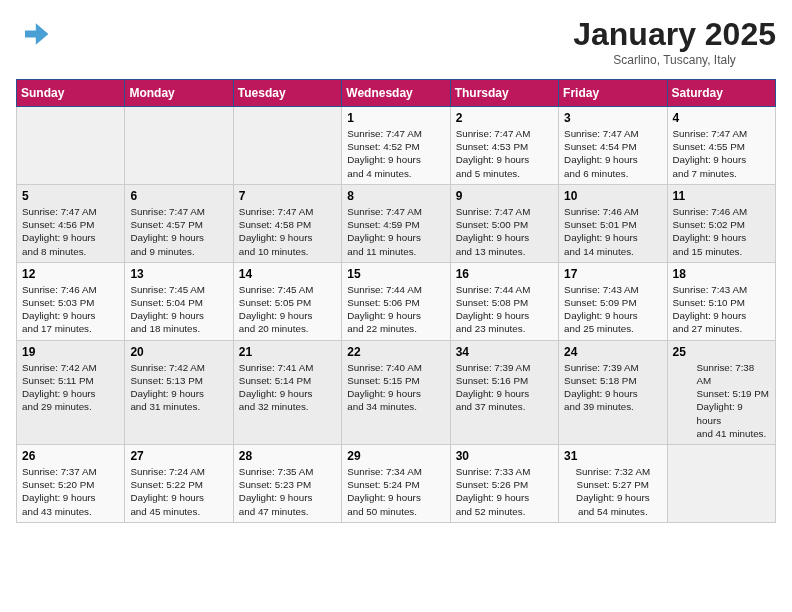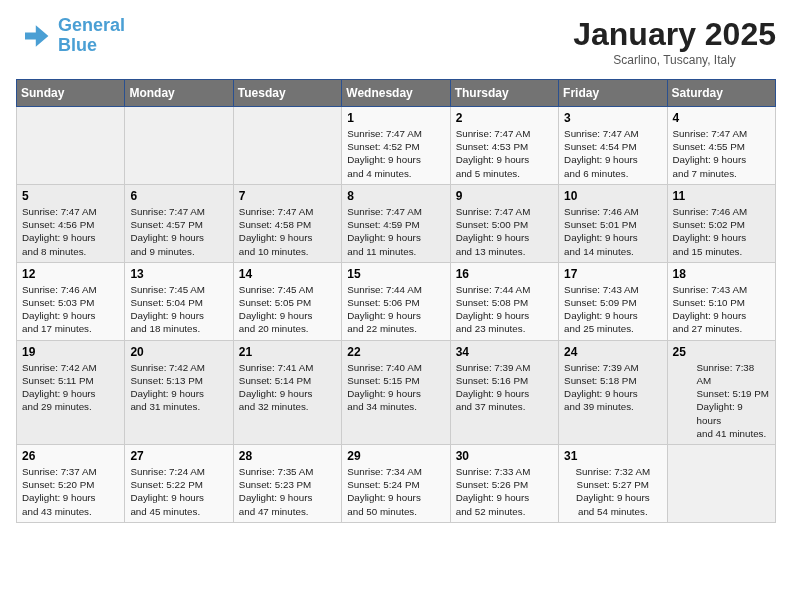--- a/index.html
+++ b/index.html
@@ -45,21 +45,21 @@
     .cal-subtitle {
       font-size: 12px;
       color: #555;
     }
     table {
       width: 100%;
       border-collapse: collapse;
       font-size: 10.5px;
     }
     thead th {
-      background-color: #737373;
+      background-color: #be185d;
       color: #fff;
       padding: 6px 4px;
       text-align: left;
       font-size: 12px;
       font-weight: bold;
       border: 1px solid #2a5090;
     }
     tbody td {
       border: 1px solid #ccc;
       vertical-align: top;
@@ -90,24 +90,20 @@
   </style>
 </head>
 <body>
 
 <div class="header-area">
   <div class="logo">
     <svg class="logo-icon" viewBox="0 0 40 40">
       <rect width="40" height="40" fill="white"></rect>
       <polygon points="22,8 36,20 22,32 22,24 10,24 10,16 22,16" fill="#4a9fd4"></polygon>
     </svg>
-    <div class="logo-text">
-      <div><span>General</span></div>
-      <div><span style="color:#4a9fd4">Blue</span></div>
-    </div>
   </div>
   <div class="title-area">
     <div class="cal-title">January 2025</div>
     <div class="cal-subtitle">Scarlino, Tuscany, Italy</div>
   </div>
 </div>
 
 <table>
   <thead>
     <tr>

